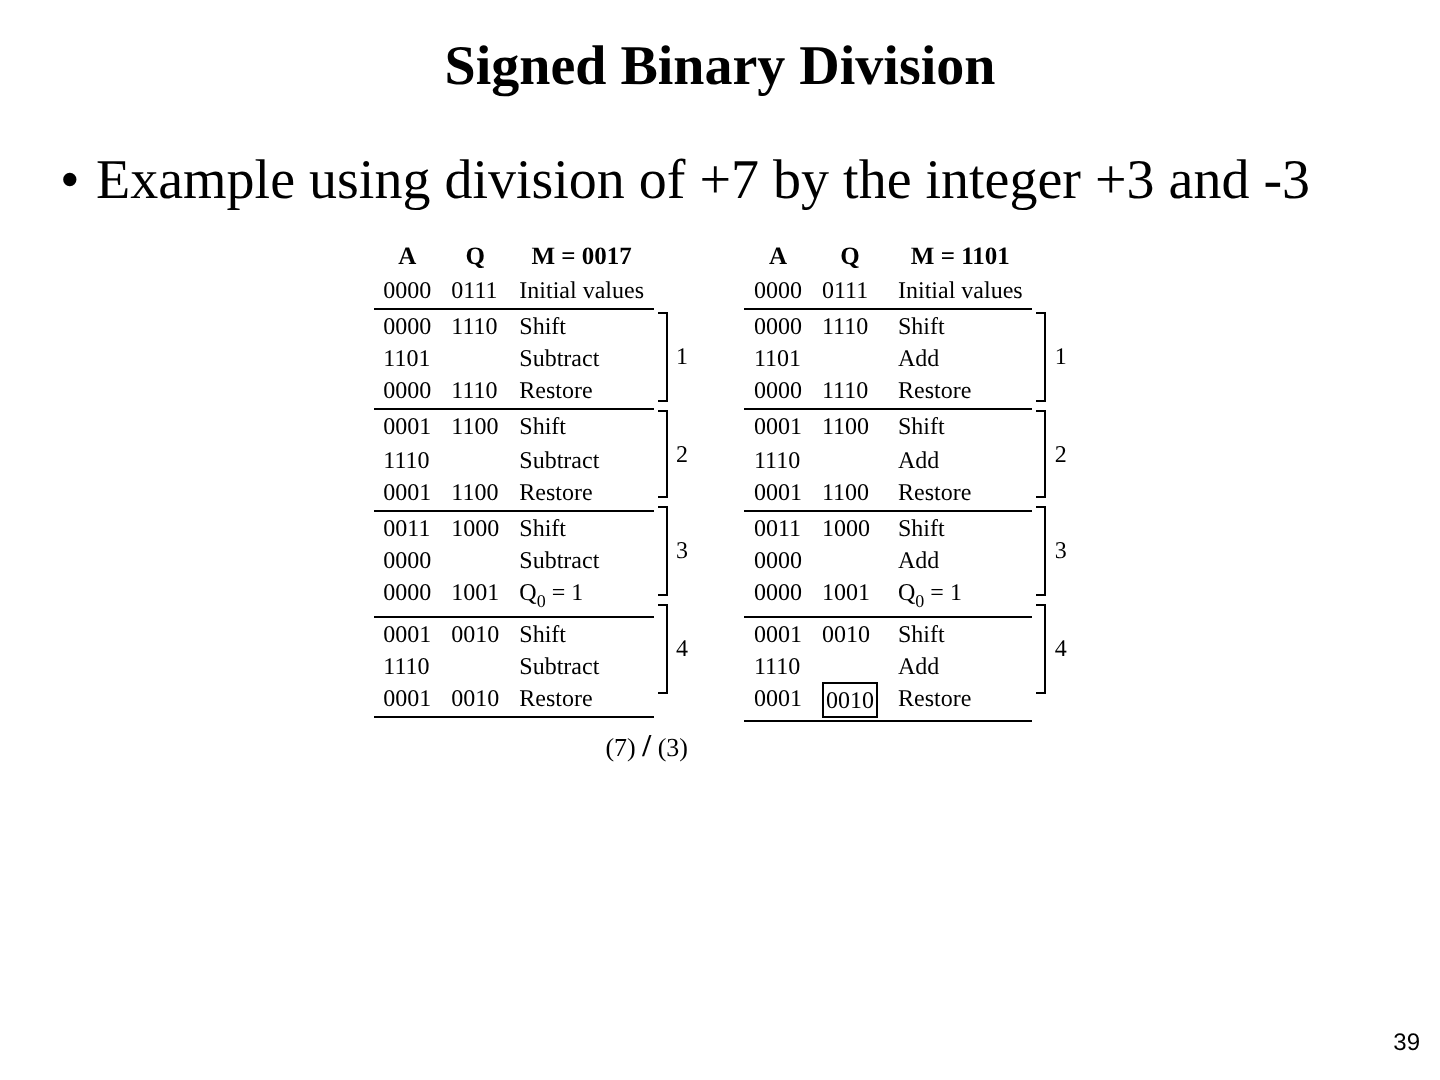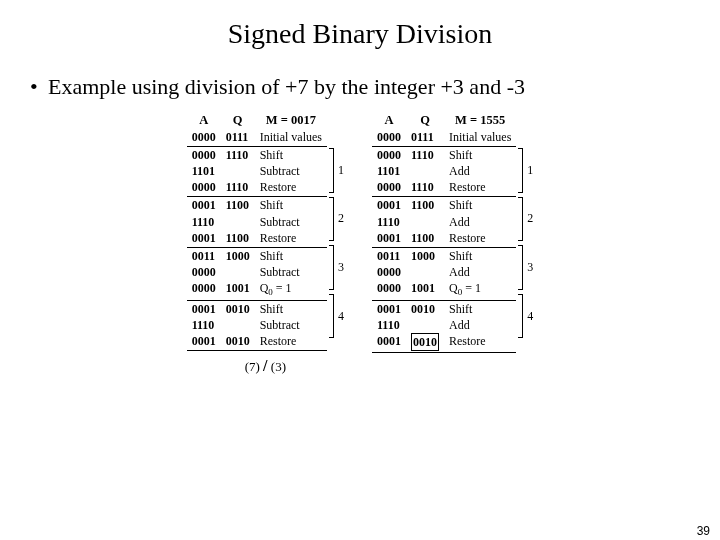--- a/index.html
+++ b/index.html
@@ -8,25 +8,25 @@
     height: 540px;
     background: #fff;
     font-family: "Times New Roman", Times, serif;
     color: #000;
     position: relative;
     padding: 18px 30px 0 30px;
   }
   .title {
     text-align: center;
     font-size: 28px;
-    font-weight: normal;
+    font-weight: bold;
     margin-bottom: 22px;
   }
   .bullet-wrap {
-    font-size: 22px;
+    font-size: 28px;
     line-height: 1.35;
     margin-left: 18px;
     margin-bottom: 10px;
   }
   .bullet-wrap .dot {
     display: inline-block;
     width: 18px;
     margin-left: -18px;
   }
   .tables {
@@ -38,21 +38,21 @@
   .division-block {
     display: flex;
   }
   table {
     border-collapse: collapse;
     font-size: 12px;
     line-height: 1.35;
   }
   td { padding: 0 5px; vertical-align: top; }
   th { padding: 0 5px; font-weight: bold; font-size: 12.5px; text-align: center; }
-  .b { font-weight: bold; }
+  .b { font-weight: normal; }
   .sep td { border-bottom: 1px solid #000; padding-bottom: 1px; }
   .op { font-size: 12px; margin-left: 10px; }
   .q0 { font-size: 12px; }
   .q0 sub { font-size: 9px; }
   .brackets {
     display: flex;
     flex-direction: column;
     margin-left: 2px;
   }
   .brack {
@@ -61,28 +61,28 @@
     font-size: 12px;
   }
   .brace {
     border-right: 1px solid #000;
     border-top: 1px solid #000;
     border-bottom: 1px solid #000;
     width: 5px;
     margin-right: 4px;
   }
   .caption {
-    text-align: center;
+    text-align: right;
     font-size: 13px;
     margin-top: 6px;
   }
   .pagenum {
     position: absolute;
     right: 10px;
-    bottom: 2px;
+    bottom: 12px;
     font-size: 12px;
     font-family: Arial, sans-serif;
   }
   .box { border: 1px solid #000; padding: 0 1px; display: inline-block; }
 </style>
 </head>
 <body>
 
 <h1 class="title">Signed Binary Division</h1>
 
@@ -194,21 +194,21 @@
     </div>
   </div>
 
   <div>
     <div class="division-block">
       <table id="right-table">
           <tbody>
             <tr>
               <th>A</th>
               <th>Q</th>
-              <th>M = 1555</th>
+              <th>M = 1101</th>
             </tr>
             <tr class="sep">
               <td class="b">0000</td>
               <td class="b">0111</td>
               <td class="op">Initial values</td>
             </tr>
             <tr class="">
               <td class="b">0000</td>
               <td class="b">1110</td>
               <td class="op">Shift</td>

